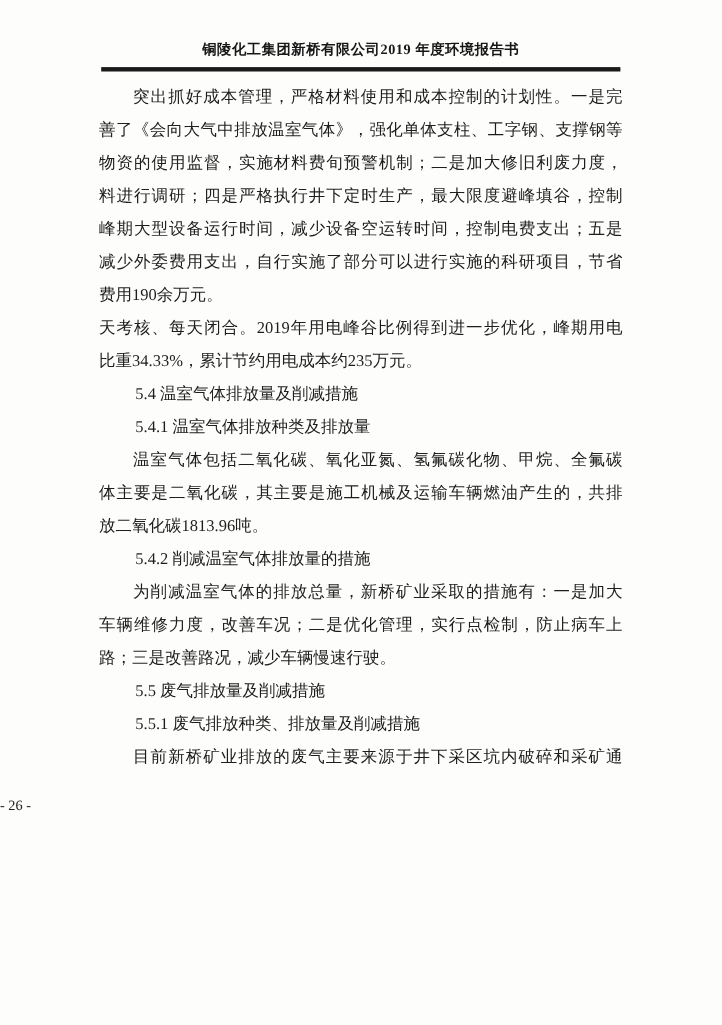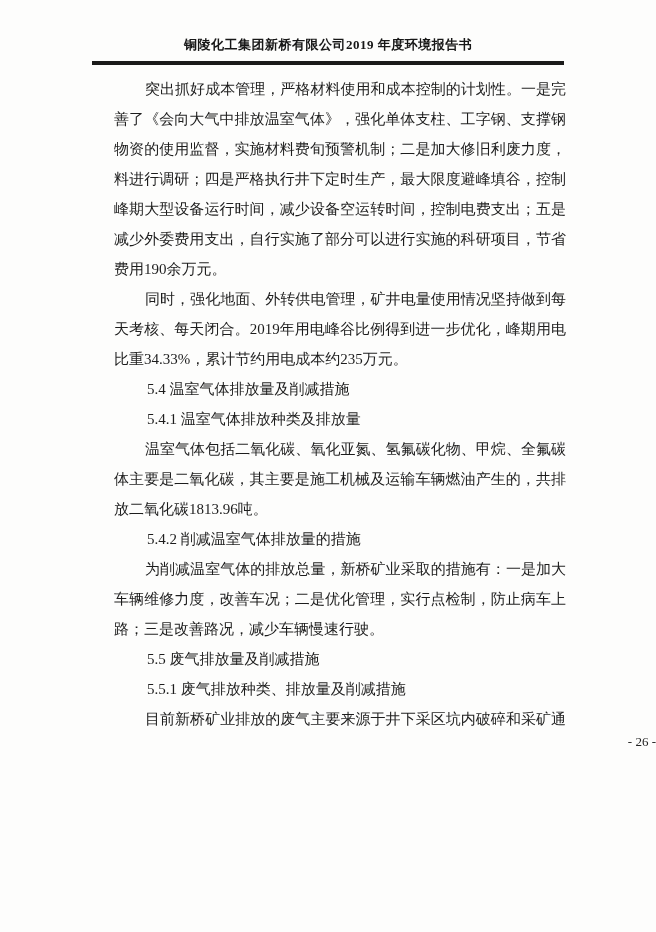--- a/index.html
+++ b/index.html
@@ -35,28 +35,27 @@
     font-size: 15px;
   }
   .line {
     height: 30px;
     line-height: 30px;
     overflow: hidden;
     text-align: justify;
     text-align-last: justify;
     text-justify: inter-character;
     white-space: normal;
-    margin-left: 24px;
   }
   .line.no-stretch { text-align-last: left; }
   .line.heading { text-align-last: left; text-indent: 33px; }
   .line.indent { text-indent: 31px; }
   .footer {
-    margin-top: 0;
-    text-align: right;
+    margin-top: 20px;
+    text-align: left;
     font-size: 13px;
     color: #222222;
   }
 </style>
 </head>
 <body>
 
 <div class="page">
   <div class="header">
     <div class="header-title">铜陵化工集团新桥有限公司2019 年度环境报告书</div>
@@ -64,21 +63,20 @@
   </div>
 
   <div class="body-block">
       <div class="line indent">突出抓好成本管理，严格材料使用和成本控制的计划性。一是完</div>
       <div class="line">善了《会向大气中排放温室气体》，强化单体支柱、工字钢、支撑钢等</div>
       <div class="line">物资的使用监督，实施材料费旬预警机制；二是加大修旧利废力度，</div>
       <div class="line">料进行调研；四是严格执行井下定时生产，最大限度避峰填谷，控制</div>
       <div class="line">峰期大型设备运行时间，减少设备空运转时间，控制电费支出；五是</div>
       <div class="line">减少外委费用支出，自行实施了部分可以进行实施的科研项目，节省</div>
       <div class="line no-stretch">费用190余万元。</div>
-      <div class="line indent">同时，强化地面、外转供电管理，矿井电量使用情况坚持做到每</div>
       <div class="line">天考核、每天闭合。2019年用电峰谷比例得到进一步优化，峰期用电</div>
       <div class="line no-stretch">比重34.33%，累计节约用电成本约235万元。</div>
       <div class="line heading no-stretch">5.4 温室气体排放量及削减措施</div>
       <div class="line heading no-stretch">5.4.1 温室气体排放种类及排放量</div>
       <div class="line indent">温室气体包括二氧化碳、氧化亚氮、氢氟碳化物、甲烷、全氟碳</div>
       <div class="line">体主要是二氧化碳，其主要是施工机械及运输车辆燃油产生的，共排</div>
       <div class="line no-stretch">放二氧化碳1813.96吨。</div>
       <div class="line heading no-stretch">5.4.2 削减温室气体排放量的措施</div>
       <div class="line indent">为削减温室气体的排放总量，新桥矿业采取的措施有：一是加大</div>
       <div class="line">车辆维修力度，改善车况；二是优化管理，实行点检制，防止病车上</div>

